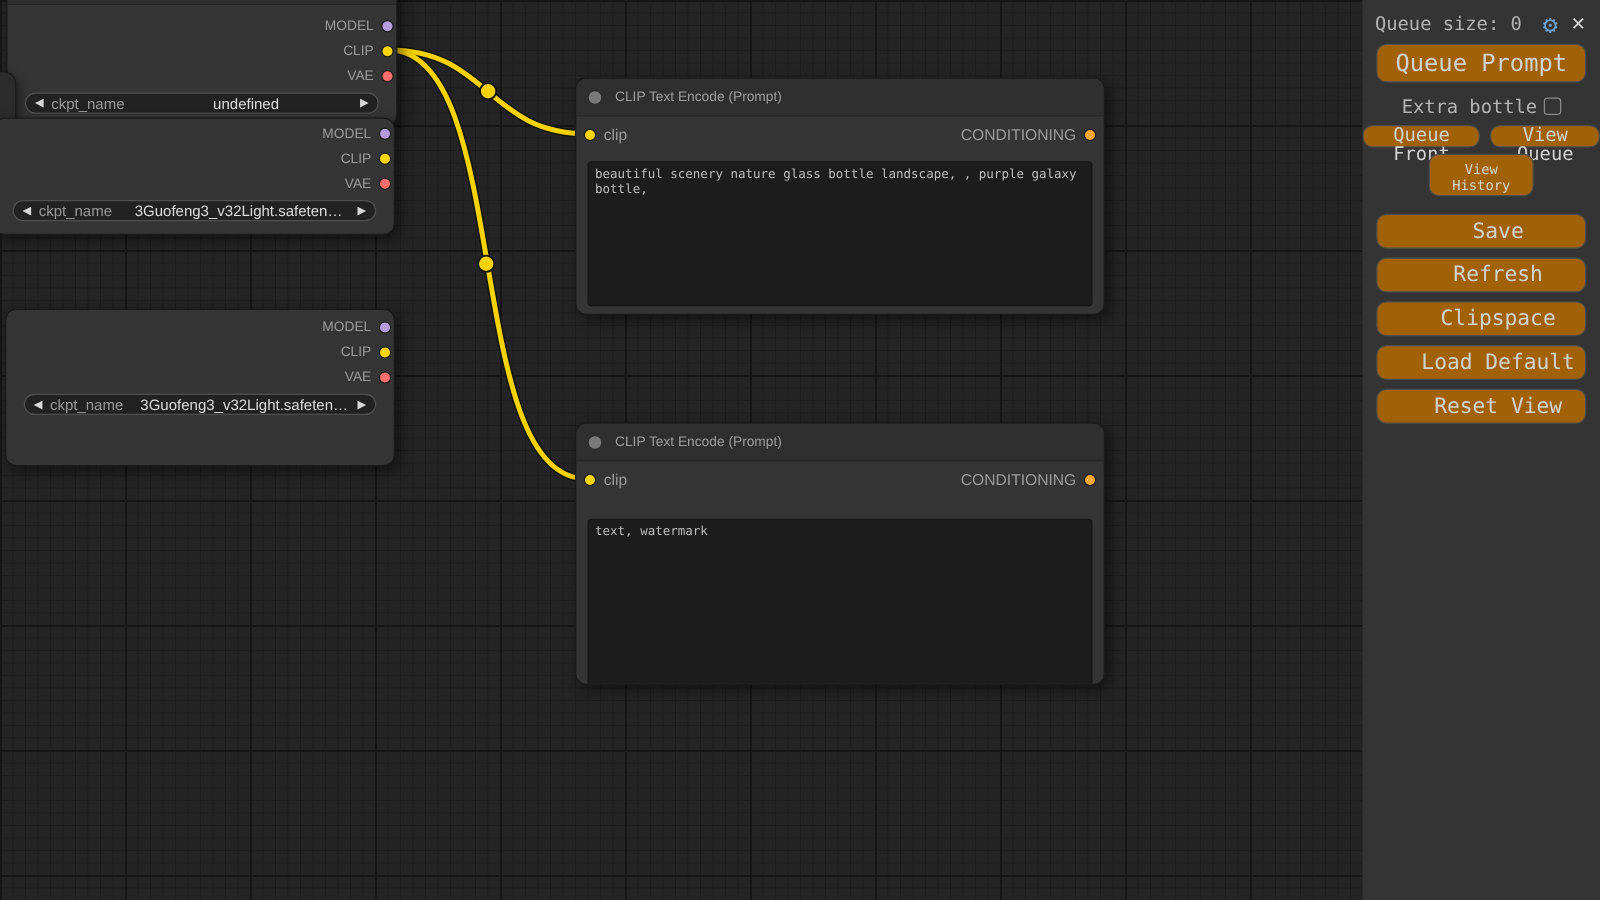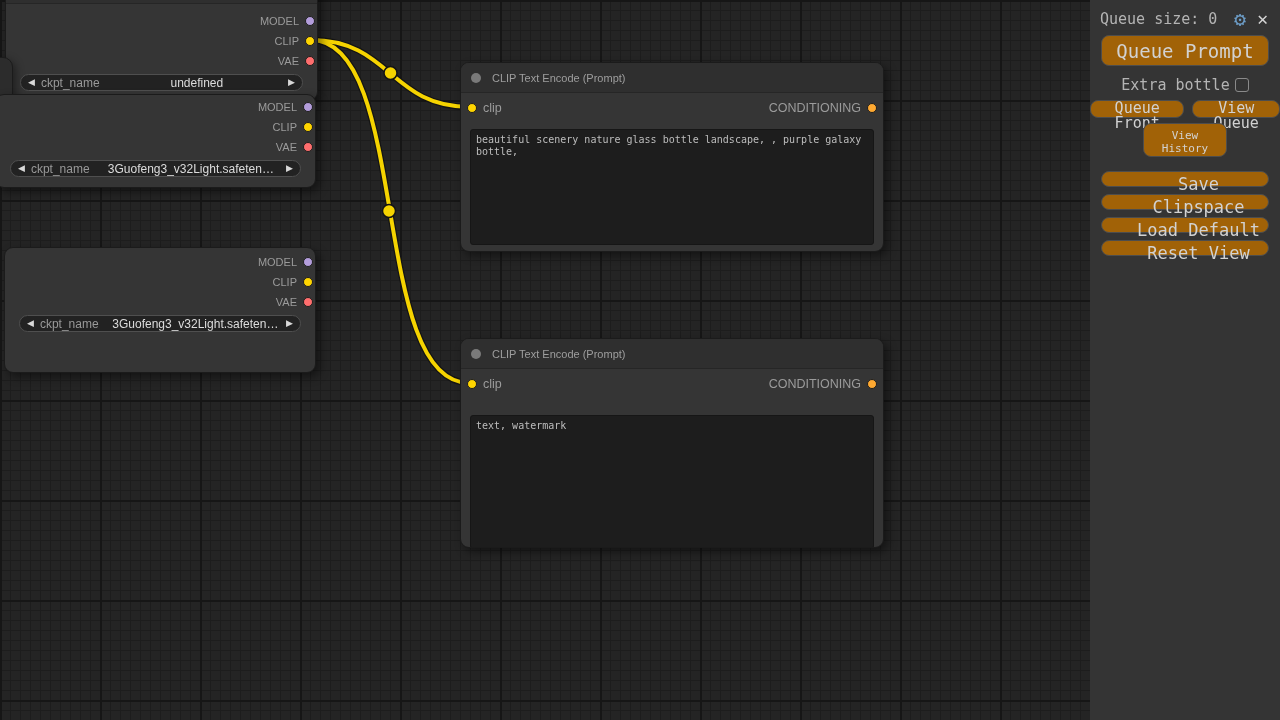--- a/index.html
+++ b/index.html
@@ -90,21 +90,21 @@
   .sb-queue-label { font-size:15px; flex:1; color:#b4b4b4; }
   .gear { color:var(--gear-icon,#6d9ec9); font-size:20px; line-height:20px;
           margin-right:9px; cursor:pointer; }
   .close-x { color:#d4d4d4; font-size:18px; line-height:18px; cursor:pointer;
              padding:0 2px; }
   .sb-btn {
     display:block; background:#a16207; border:1.5px solid #4d4d4d; color:#d2d2d2;
     border-radius:8px; font-family:"DejaVu Sans Mono", monospace; cursor:pointer;
     text-align:center;
   }
-  .sb-btn-big { width:168px; margin:0 auto 7px auto; height:16px; font-size:17px;
+  .sb-btn-big { width:168px; margin:0 auto 7px auto; height:28px; font-size:17px;
                 line-height:25px;padding-left:27px; }
   #queue-prompt-btn { width:168px; margin:2px auto 8px auto; height:31px;
                       font-size:19px; line-height:28px; }
   .sb-extra-row { display:flex; align-items:center; justify-content:center;
                   padding:2px 0 6px 0; }
   .sb-extra-label { font-size:15px; color:#b4b4b4; }
   .sb-checkbox { width:14px; height:14px; border:1px solid #8a8a8a; border-radius:3px;
                  margin-left:5px; background:transparent; cursor:pointer; }
   .sb-small-row { display:flex; justify-content:center; gap:8px; padding-bottom:3px; }
   .sb-btn-small { height:18px; font-size:15px; line-height:15px; padding:0 9px;
@@ -251,16 +251,17 @@
   </div>
 
   <div class="sb-history-row">
     <button class="sb-btn" id="view-history-btn">
       <span style="display:block;">View</span>
       <span style="display:block;">History</span>
     </button>
   </div>
 
   <button class="sb-btn sb-btn-big">Save</button>
+  <button class="sb-btn sb-btn-big">Refresh</button>
   <button class="sb-btn sb-btn-big">Clipspace</button>
   <button class="sb-btn sb-btn-big">Load Default</button>
   <button class="sb-btn sb-btn-big">Reset View</button>
 </div>
 
 </body></html>

